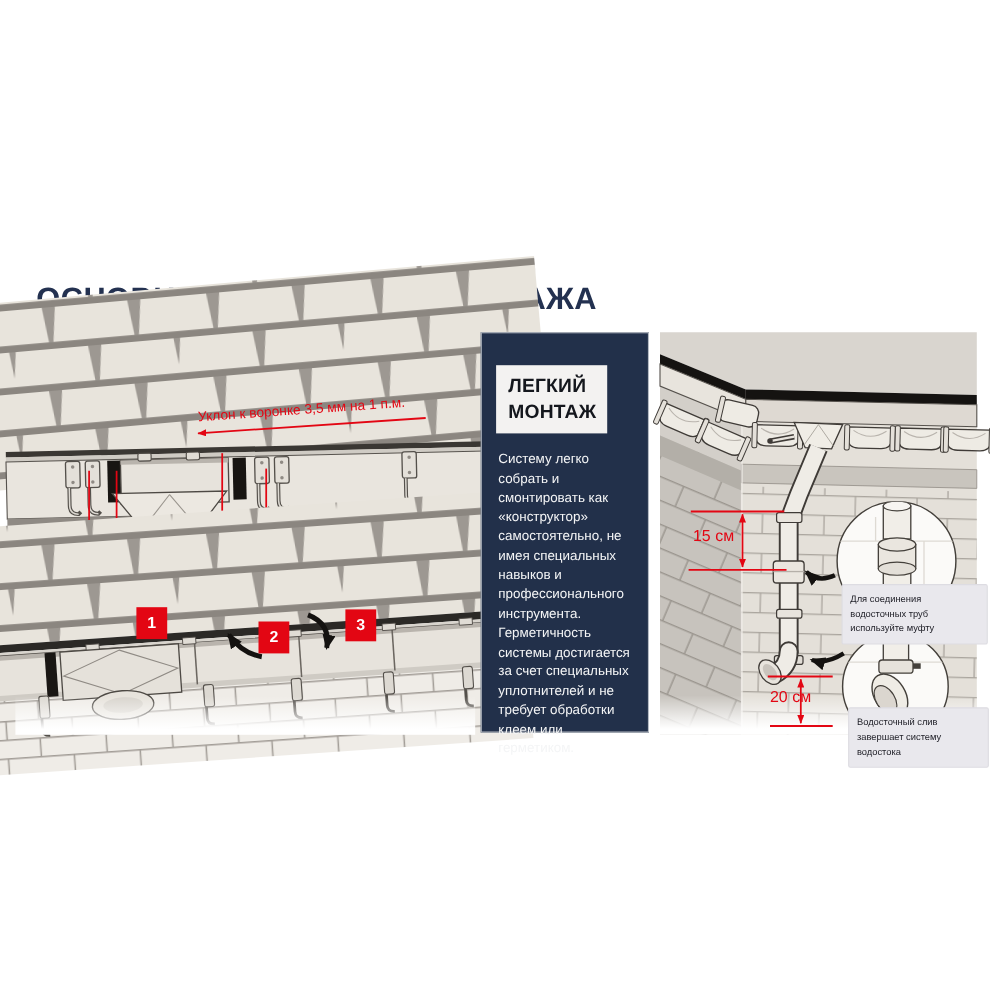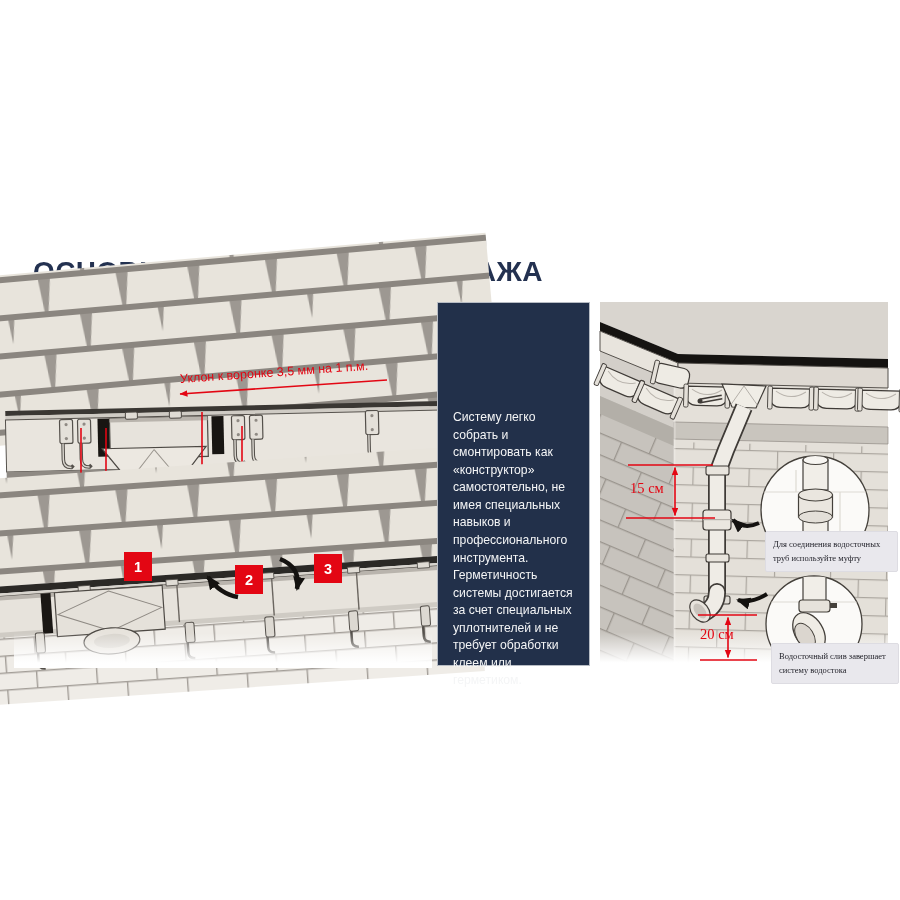--- a/index.html
+++ b/index.html
@@ -45,21 +45,21 @@
   }
   .heading-box div{
     font-size:17.5px;font-weight:700;color:#14171d;line-height:1.35;
     letter-spacing:.2px;
   }
   .easy-body{
     position:absolute;left:15px;top:106px;width:127px;margin:0;
     font-size:12.2px;line-height:1.44;color:#f4f5f6;
   }
   
-  .right-panel{position:absolute;left:600px;top:302px;width:288px;height:366px;font-family:Liberation Serif, serif;}
+  .right-panel{position:absolute;left:600px;top:302px;width:288px;height:366px;}
   .dim15{left:30px;top:179px;font-size:14.5px;font-weight:400;}
   .dim20{left:90px;top:325px;font-size:14.5px;font-weight:400;margin-left:10px;}
   .callout{
     position:absolute;background:#e9e8ed;border:1px solid #dddce2;
     border-radius:2px;padding:6px 7px;font-size:8.5px;line-height:1.6;
     color:#23232b;box-sizing:border-box;
   }
   .callout1{left:165px;top:229px;width:133px;}
   .callout2{left:171px;top:341px;width:128px;}
   .dimA-left{left:26px;top:191px;}
@@ -214,20 +214,24 @@
       <rect x="0" y="112" width="418" height="35" fill="url(#fadeW)"></rect>
       <path d="M224,76 Q206,73 194,56" fill="none" stroke="#141210" stroke-width="4.5" marker-end="url(#ba)"></path>
       <path d="M266,38 Q287,46 283,68" fill="none" stroke="#141210" stroke-width="4.5" marker-end="url(#ba)"></path>
     </svg>
     <div class="step-badge step1">1</div>
     <div class="step-badge step2">2</div>
     <div class="step-badge step3">3</div>
   </div>
 
   <div class="center-panel">
+    <div class="heading-box">
+      <div>ЛЕГКИЙ</div>
+      <div>МОНТАЖ</div>
+    </div>
     <p class="easy-body">Систему легко собрать и смонтировать как «конструктор» самостоятельно, не имея специальных навыков и профессионального инструмента. Герметичность системы достигается за счет специальных уплотнителей и не требует обработки клеем или герметиком.</p>
   </div>
 
   <div class="right-panel panelC">
     <svg viewBox="0 0 288 366" width="288" height="366">
       <defs>
         <pattern id="bl1" width="60" height="40" patternUnits="userSpaceOnUse" patternTransform="rotate(23)">
           <rect y="0" width="60" height="1.3" fill="#9a958e"></rect>
           <rect y="20" width="60" height="1.3" fill="#9a958e"></rect>
           <rect x="14" y="0" width="1.3" height="20" fill="#9a958e"></rect>

